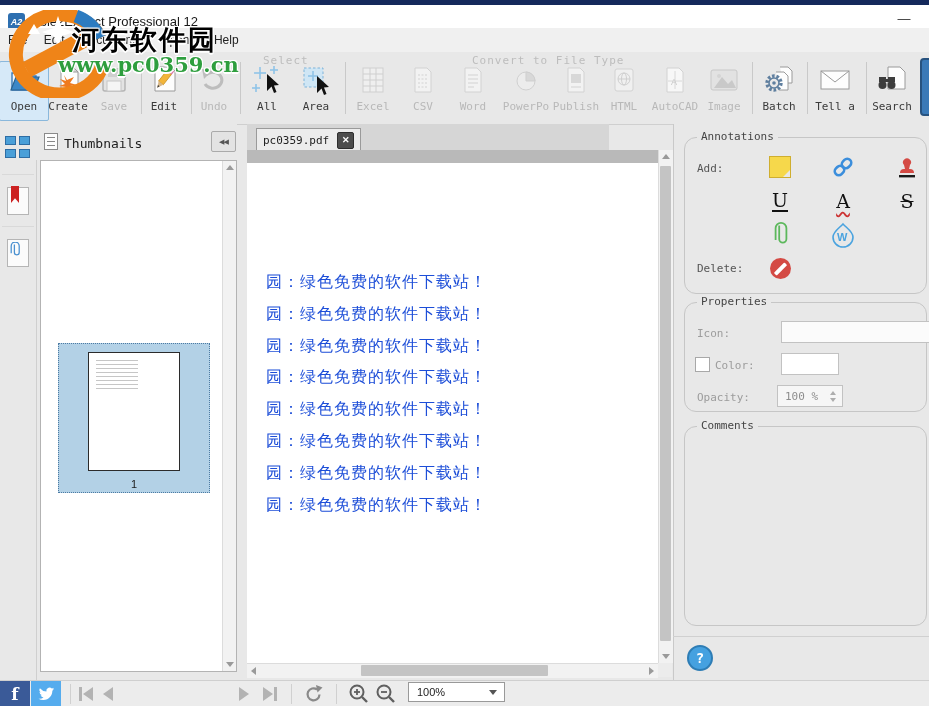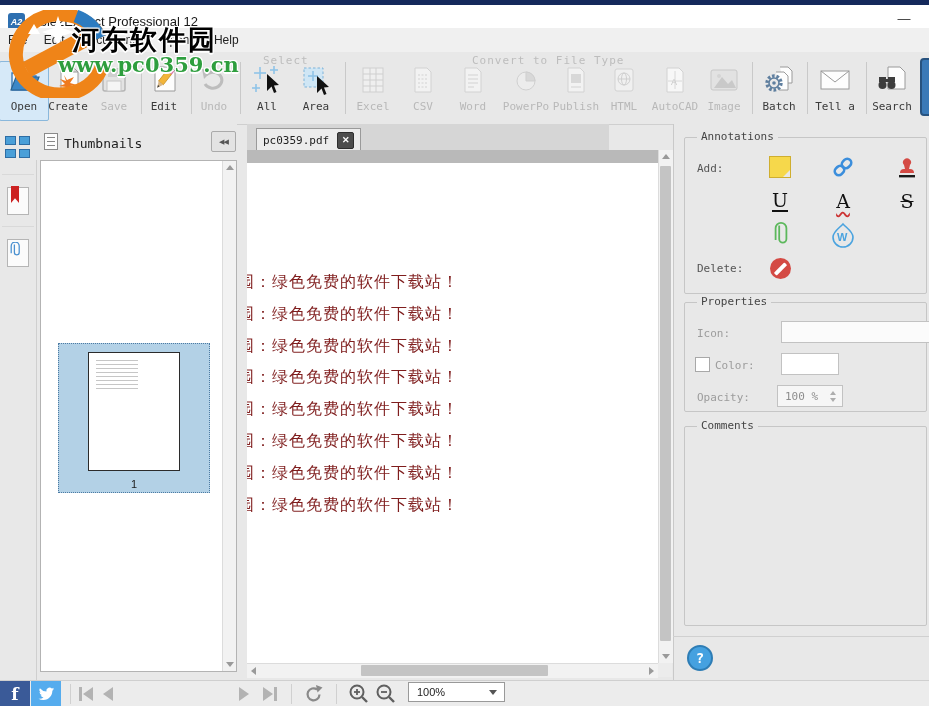--- a/index.html
+++ b/index.html
@@ -58,32 +58,32 @@
   
   .tabbar{left:247px;top:124px;width:362px;height:26px;background:#d6d6d6;}
   .tab{position:absolute;left:9px;top:4px;height:22px;background:#ececec;border:1px solid #9a9a9a;border-bottom:none;
        display:flex;align-items:center;padding:0 6px;}
   .tablabel{font-family:"DejaVu Sans Mono",monospace;font-size:11px;color:#222;margin-right:8px;}
   .tabclose{width:15px;height:15px;background:#4d4d4d;border:1px solid #2e2e2e;color:#fff;font-size:9px;
             font-weight:bold;text-align:center;line-height:15px;border-radius:2px;}
   .viewport{left:247px;top:150px;width:411px;height:513px;background:#b9b9b9;overflow:hidden;}
   .page{position:absolute;left:0;top:13px;width:411px;height:500px;background:#ffffff;}
   .doclines{position:absolute;left:-9px;top:103px;font-family:"DejaVu Serif",serif;font-size:16px;
-            line-height:31.8px;color:#7f1d1d;letter-spacing:1px;white-space:nowrap;}
+            line-height:31.8px;color:#1d4ed8;letter-spacing:1px;white-space:nowrap;padding-left:28px;}
   .docvsb{left:658px;top:150px;width:14px;height:513px;}
   .dochsb{left:247px;top:663px;width:411px;height:14px;background:#f2f2f2;border-top:1px solid #dcdcdc;}
   .harrow{position:absolute;top:0;width:13px;height:13px;display:flex;align-items:center;justify-content:center;}
   .htri{width:0;height:0;border-top:4px solid transparent;border-bottom:4px solid transparent;}
   .htri.lf{border-right:5px solid #9a9a9a;}
   .htri.rt{border-left:5px solid #9a9a9a;}
   .thumbbar{position:absolute;background:#c4c4c4;border-radius:1px;}
   .sbcorner{left:658px;top:663px;width:14px;height:14px;background:#ececec;}
   
   .rpanel{left:673px;top:124px;width:256px;height:556px;background:#e8e8e8;border-left:1px solid #c9c9c9;}
-  .fieldset{position:absolute;border:1px solid #c6c6c6;border-radius:2px;}
+  .fieldset{position:absolute;border:1px solid #c6c6c6;border-radius:12px;}
   .legend{position:absolute;top:-8px;left:12px;background:#e8e8e8;padding:0 4px;
           font-family:"DejaVu Sans Mono",monospace;font-size:11px;color:#444;}
   .plabel{position:absolute;font-family:"DejaVu Sans Mono",monospace;font-size:11px;color:#555;}
   .plabel.dis{color:#9c9c9c;}
   .annicon{position:absolute;width:26px;height:26px;display:flex;align-items:center;justify-content:center;}
   .note{width:20px;height:20px;background:#f6d84b;border:1px solid #cfae2f;position:relative;}
   .note::after{content:"";position:absolute;right:0;bottom:0;width:0;height:0;
                border-left:7px solid transparent;border-bottom:7px solid #e8e8e8;}
   .uglyph{font-family:"DejaVu Serif",serif;font-size:19px;color:#111;border-bottom:2px solid #111;line-height:20px;}
   .aglyph{font-family:"DejaVu Serif",serif;font-size:19px;color:#111;

